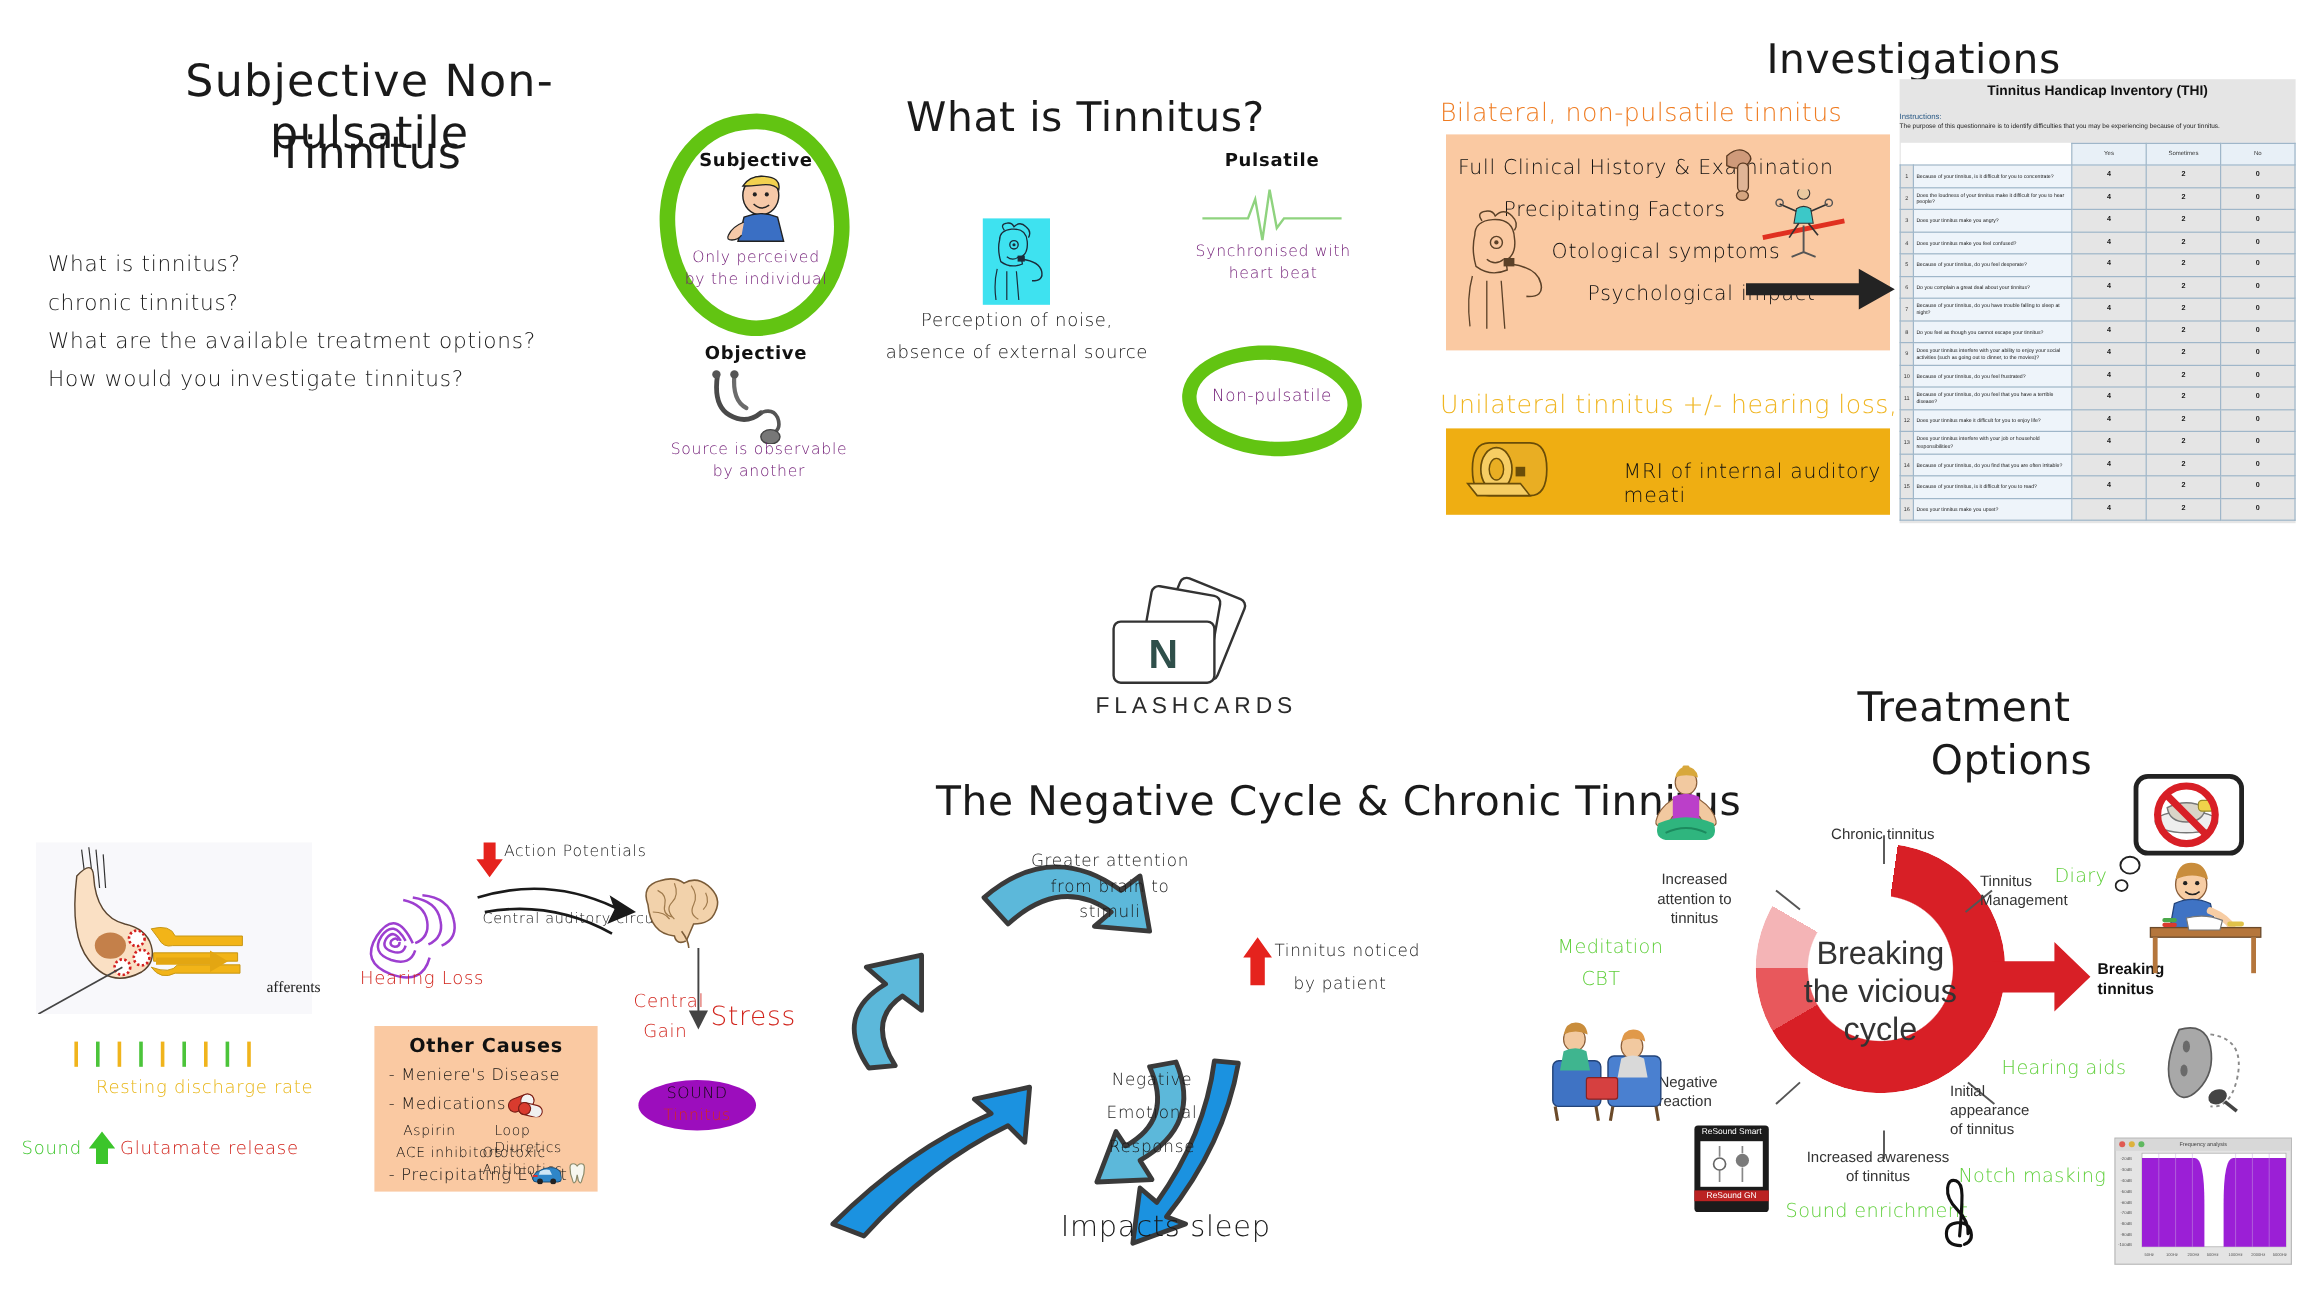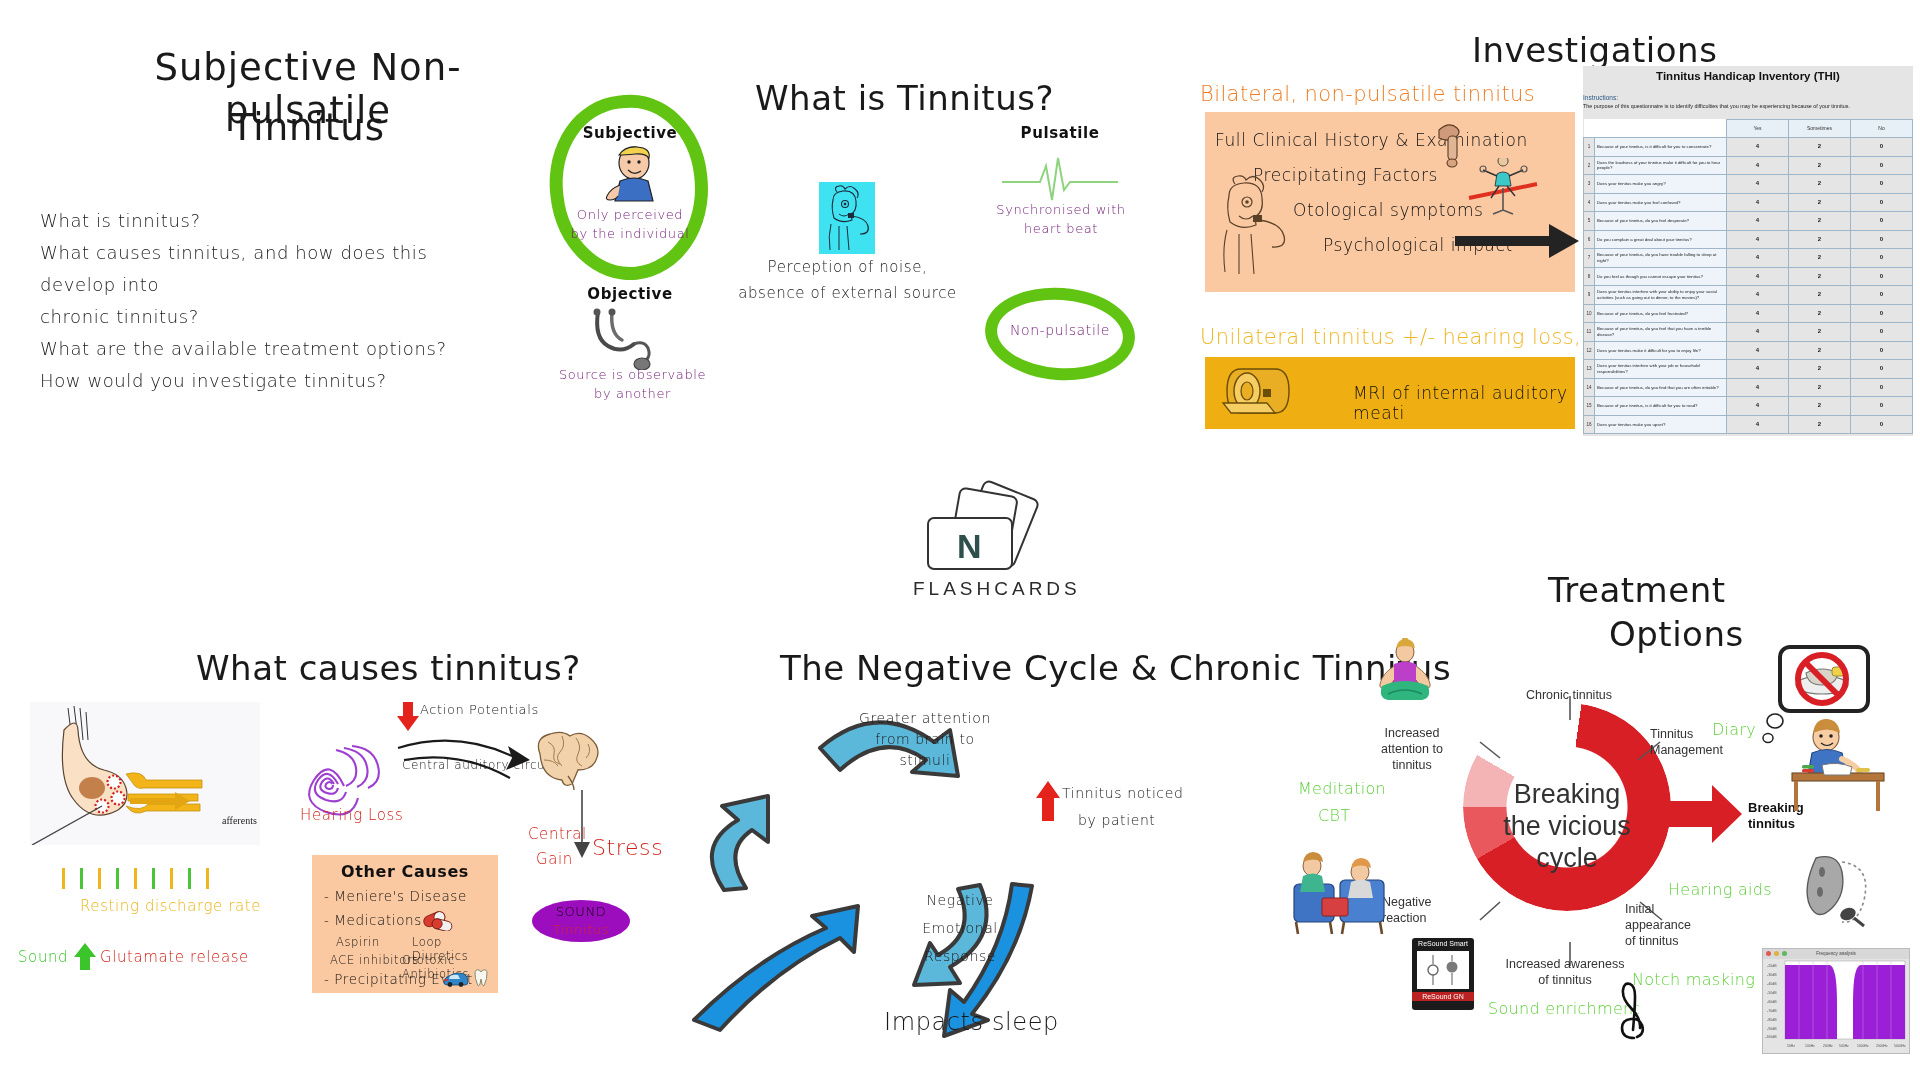--- a/index.html
+++ b/index.html
@@ -87,21 +87,20 @@
 </head>
 <body>
 
 <div id="canvas">
 
   <div class="abs hand title-main" style="left:98px; top:46px; width:420px; text-align:center;">Subjective Non-pulsatile</div>
   <div class="abs hand title-main" style="left:98px; top:106px; width:420px; text-align:center;">Tinnitus</div>
 
   <div class="abs" style="left:40px; top:205px; width:460px;">
     <div class="hand q-line">What is tinnitus?</div>
-    <div class="hand q-line">What causes tinnitus, and how does this develop into</div>
     <div class="hand q-line">chronic tinnitus?</div>
     <div class="hand q-line">What are the available treatment options?</div>
     <div class="hand q-line">How would you investigate tinnitus?</div>
   </div>
 
   <div class="abs hand sec-title" style="left:755px; top:78px;">What is Tinnitus?</div>
 
   <div class="abs ring" style="left:550px; top:95px; width:158px; height:185px;"></div>
 
   <div class="abs hand lbl-bold" style="left:565px; top:124px; width:130px;">Subjective</div>
@@ -346,38 +345,37 @@
   </div>
 
   <div class="abs" style="left:925px; top:485px; width:120px; height:110px;">
     <div class="fc-card" style="left:44px; top:2px; width:60px; height:74px; transform:rotate(22deg);"></div>
     <div class="fc-card" style="left:28px; top:6px; width:60px; height:74px; transform:rotate(10deg);"></div>
     <div class="fc-card" style="left:2px; top:32px; width:86px; height:53px;"></div>
     <div style="position:absolute; left:32px; top:42px; font-family:'Liberation Sans',sans-serif; font-size:34px; font-weight:700; color:#2f4f4a;">N</div>
   </div>
   <div class="abs fc-word" style="left:913px; top:578px;">FLASHCARDS</div>
 
-  <div class="abs hand sec-title" style="left:196px; top:648px;">What causes tinnitus?</div>
 
   <div class="abs" style="left:30px; top:702px; width:230px; height:143px; background:#f8f8fb;">
     <svg width="230" height="143" viewBox="0 0 230 143">
       <path d="M38 6 l4 32 M44 4 l4 33 M50 6 l3 32 M56 10 l2 28" stroke="#333" stroke-width="1"></path>
       <path d="M34 28 q-6 50 10 70 q18 24 44 10 q12-8 8-22 q-4-14 -22-18 q-24-6 -26-40 q-1-14 -14 0z" fill="#fae0c4" stroke="#5a4530" stroke-width="1.2"></path>
       <ellipse cx="62" cy="86" rx="13" ry="11" fill="#c4804a"></ellipse>
       <circle cx="84" cy="80" r="6.5" fill="#fff" stroke="#d42020" stroke-width="2.2" stroke-dasharray="2 2"></circle>
       <circle cx="88" cy="96" r="6.5" fill="#fff" stroke="#d42020" stroke-width="2.2" stroke-dasharray="2 2"></circle>
       <circle cx="72" cy="104" r="6.5" fill="#fff" stroke="#d42020" stroke-width="2.2" stroke-dasharray="2 2"></circle>
       <path d="M96 72 q16-4 20 6 l56 0 l0 8 l-58 0 q-8 2 -12-6z" fill="#f2b418" stroke="#c59412" stroke-width="0.8"></path>
       <path d="M98 92 l70 0 l0 7 l-70 0z" fill="#f2b418" stroke="#c59412" stroke-width="0.8"></path>
       <path d="M96 104 q16 6 22-2 l52 0 l0 7 l-54 0 q-12 6 -20-5z" fill="#f2b418" stroke="#c59412" stroke-width="0.8"></path>
       <path d="M100 96 L145 96 L145 90 L160 99 L145 108 L145 102 L100 102z" fill="#e3a612"></path>
       <path d="M2 143 L72 104" stroke="#444" stroke-width="1.4"></path>
     </svg>
   </div>
-  <div class="abs" style="left:222px; top:815px; font-family:'Liberation Serif',serif; font-size:10px; color:#222;">afferents</div>
+  <div class="abs" style="left:222px; top:815px; font-family:'Liberation Serif',serif; font-size:13px; color:#222;">afferents</div>
 
   <div class="abs tick-row" style="left:62px; top:868px;">
     <div class="tick" style="background:#f0b41c;"></div>
       <div class="tick" style="background:#4bc43a;"></div>
     <div class="tick" style="background:#f0b41c;"></div>
       <div class="tick" style="background:#4bc43a;"></div>
     <div class="tick" style="background:#f0b41c;"></div>
       <div class="tick" style="background:#4bc43a;"></div>
     <div class="tick" style="background:#f0b41c;"></div>
       <div class="tick" style="background:#4bc43a;"></div>

